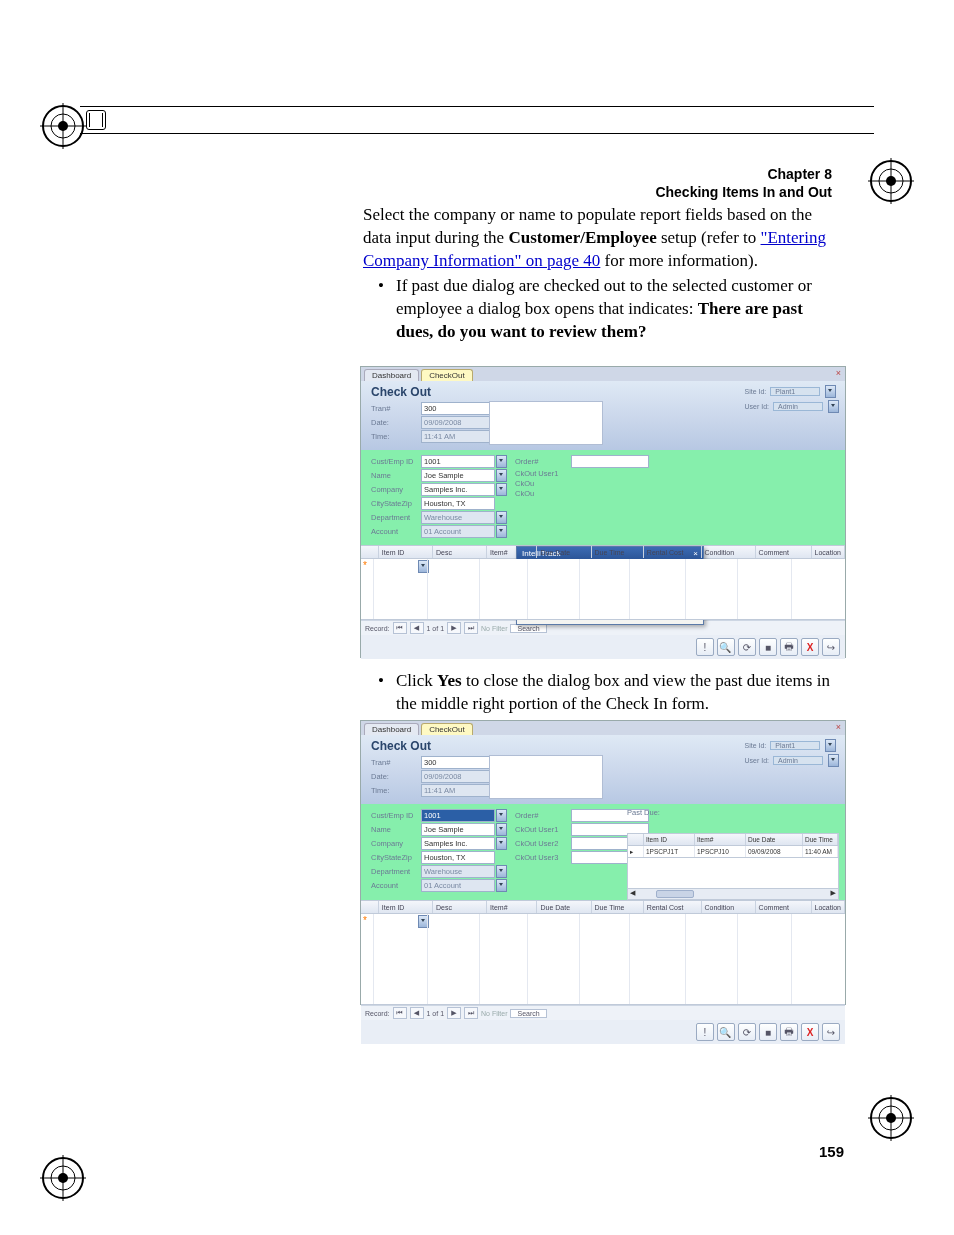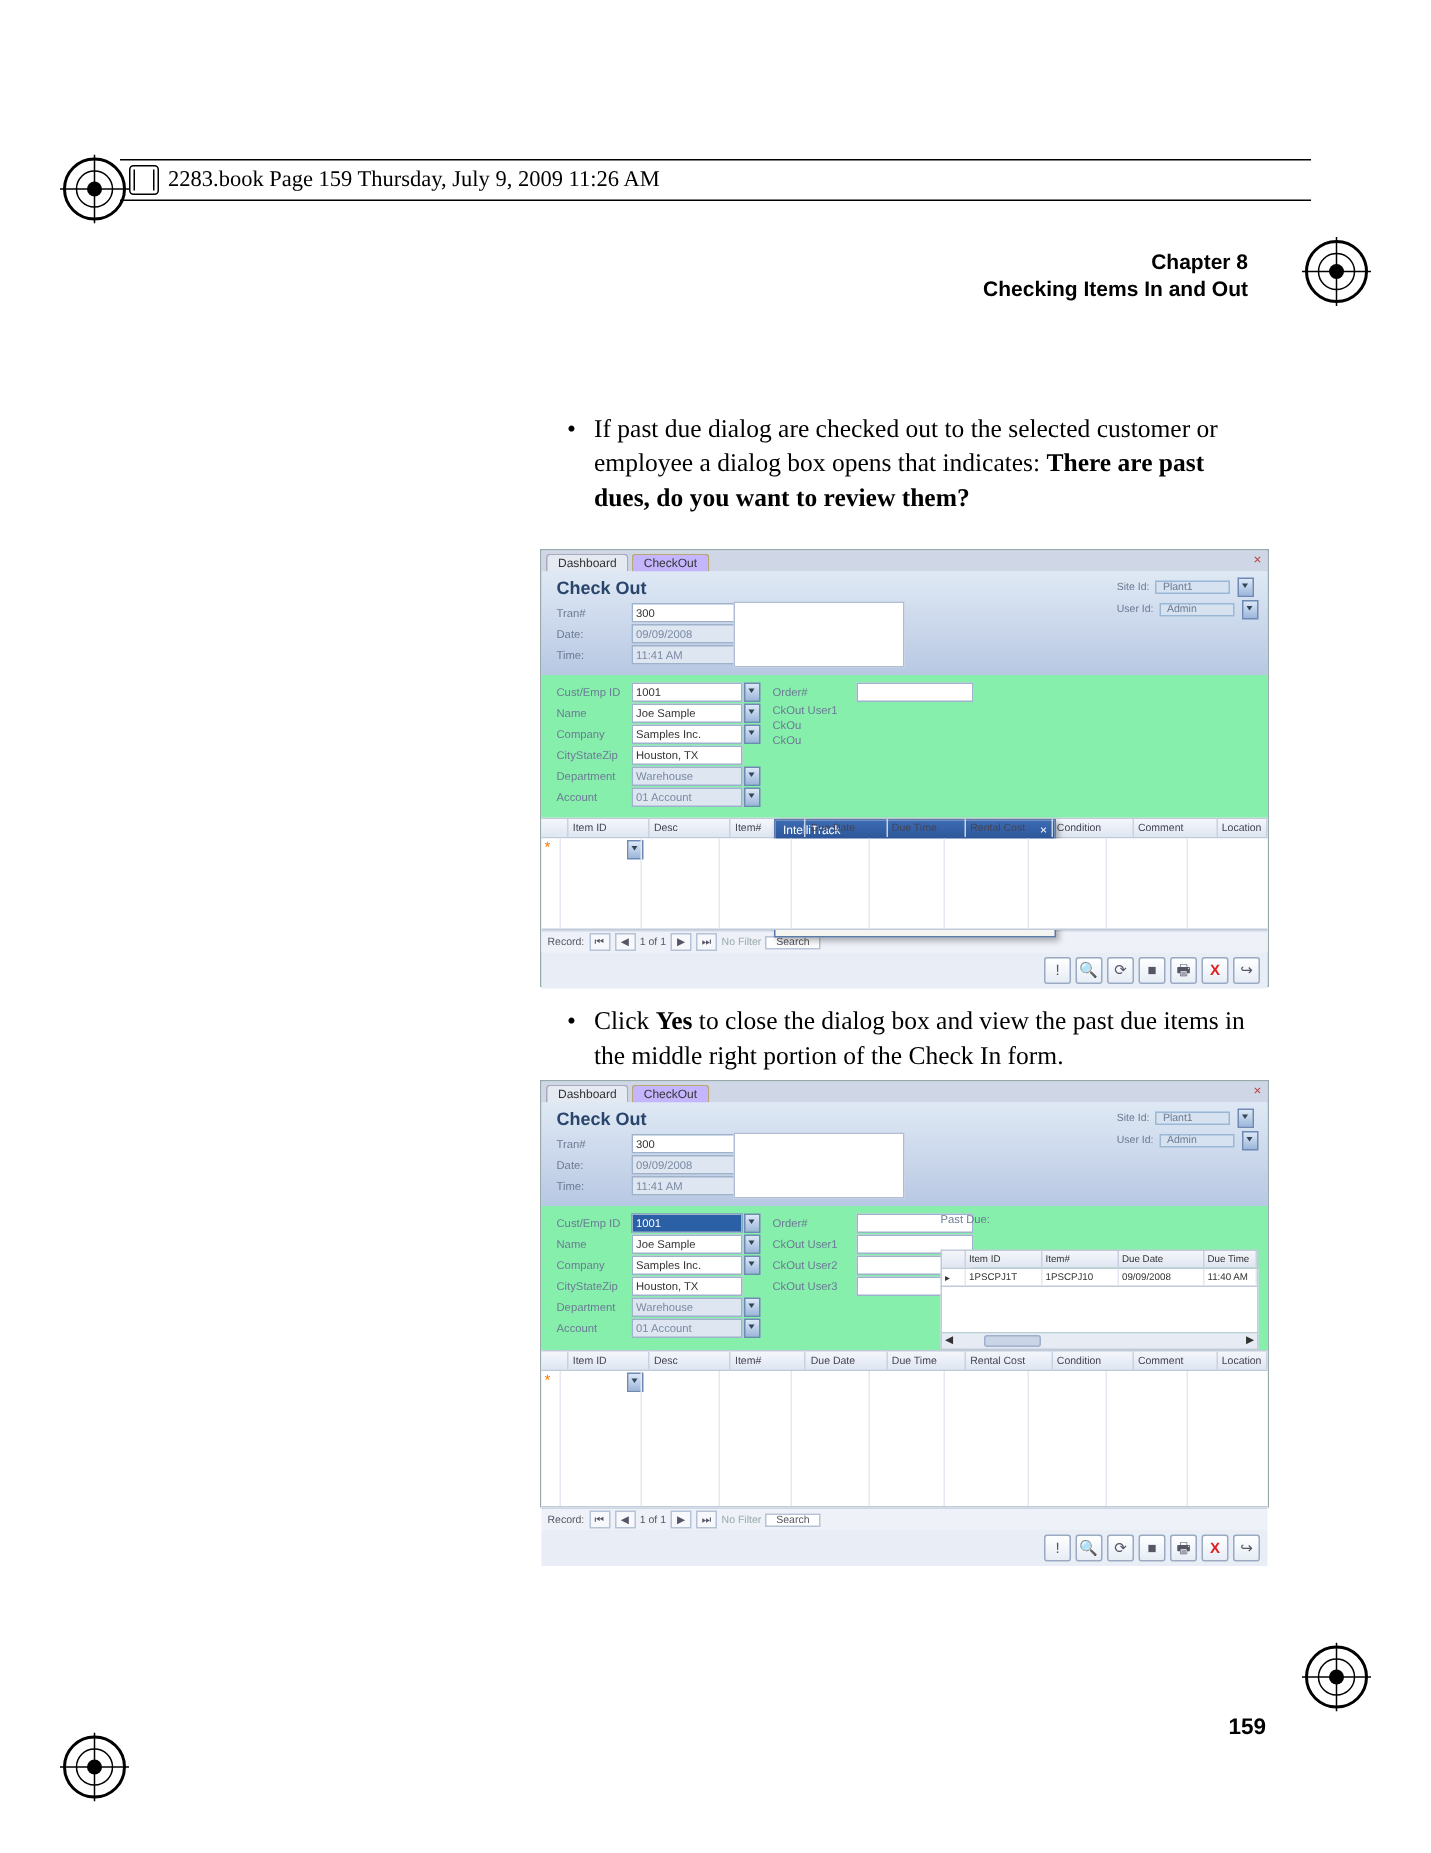--- a/index.html
+++ b/index.html
@@ -21,21 +21,21 @@
   .bullet-row .dot{position:absolute;left:0;top:0}
   .bullet-row .btxt{margin-left:18px;display:block}
   .br1{top:275px}
   .br2{top:670px}
   .page-num{position:absolute;right:110px;bottom:75px;font-family:Arial,sans-serif;font-weight:bold;font-size:15px}
   
   .app{position:absolute;left:360px;width:484px;font-family:Tahoma,Arial,sans-serif;font-size:8px;color:#333;background:#e9eef6;border:1px solid #9aa}
   .app1{top:366px;height:290px}
   .app2{top:720px;height:283px}
   .tabs{height:14px;background:#cfd7e7;display:flex;align-items:flex-end;padding-left:3px;gap:2px;position:relative}
-  .tab{background:#c4b5fd;border:1px solid #b8a96e;border-bottom:none;border-radius:3px 3px 0 0;padding:1px 7px;font-size:8px}
+  .tab{background:#fef9c3;border:1px solid #b8a96e;border-bottom:none;border-radius:3px 3px 0 0;padding:1px 7px;font-size:8px}
   .tab.inactive{background:#e4e9f2;border-color:#aab}
   .tabs .close-x{position:absolute;right:4px;top:1px;color:#b44;font-size:9px}
   .hdr-band{background:linear-gradient(#dfe9f5,#c8d5ea 60%,#b7c8e3);padding:4px 6px 6px 10px;position:relative}
   .form-title{color:#2a456b;font-weight:bold;font-size:12px;margin-bottom:3px}
   .hdr-right{position:absolute;right:6px;top:4px;font-size:7px;color:#6b7a94}
   .hdr-right .row{display:flex;align-items:center;gap:4px;margin-bottom:2px}
   .hdr-right .val{background:#d6e2ef;border:1px solid #9fb;border-color:#9ab7d6;padding:0 4px;min-width:40px;font-size:7px}
   .mini-field{display:flex;align-items:center;margin:1px 0}
   .mini-label{width:50px;color:#6b7a94;font-size:7.5px}
   .mini-input{background:#fff;border:1px solid #9fb2cc;height:11px;width:68px;font-size:7.5px;padding:0 2px;display:flex;align-items:center}
@@ -104,28 +104,30 @@
   <div class="crop br"><svg viewBox="0 0 46 46">
         <circle cx="23" cy="23" r="20" fill="none" stroke="#000" stroke-width="2"></circle>
         <circle cx="23" cy="23" r="5" fill="#000"></circle>
         <line x1="23" y1="0" x2="23" y2="46" stroke="#000"></line>
         <line x1="0" y1="23" x2="46" y2="23" stroke="#000"></line>
         <circle cx="23" cy="23" r="12" fill="none" stroke="#000"></circle>
       </svg></div>
 
   <div class="header-line">
     <span class="book-icon"></span>
-    <span>2283.book  Page 159  Thursday, July 9, 2009   11:26 AM</span>
   </div>
 
   <div class="chapter-hdr">
     <div>Chapter 8</div>
     <div>Checking Items In and Out</div>
   </div>
 
+  <div class="body-text bt1">
+    <span>Select the company or name to populate report fields based on the data input during the </span><b>Customer/Employee</b><span> setup (refer to </span><a href="#" class="bt-link">"Entering Company Information" on page 40</a><span> for more information).</span>
+  </div>
 
   <div class="bullet-row br1">
     <span class="dot">•</span>
     <span class="btxt"><span>If past due dialog are checked out to the selected customer or employee a dialog box opens that indicates: </span><b>There are past dues, do you want to review them?</b></span>
   </div>
 
   <div class="app app1">
     <div class="tabs">
       <div class="tab inactive">Dashboard</div>
       <div class="tab">CheckOut</div>

